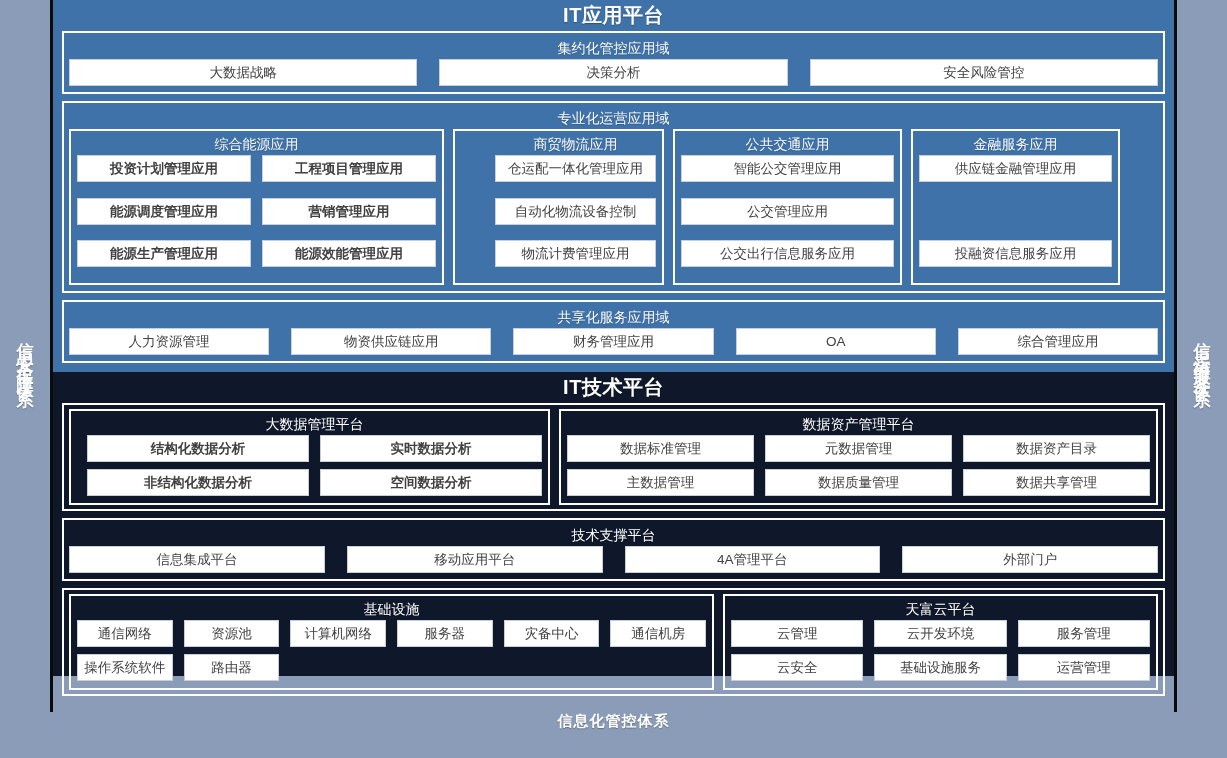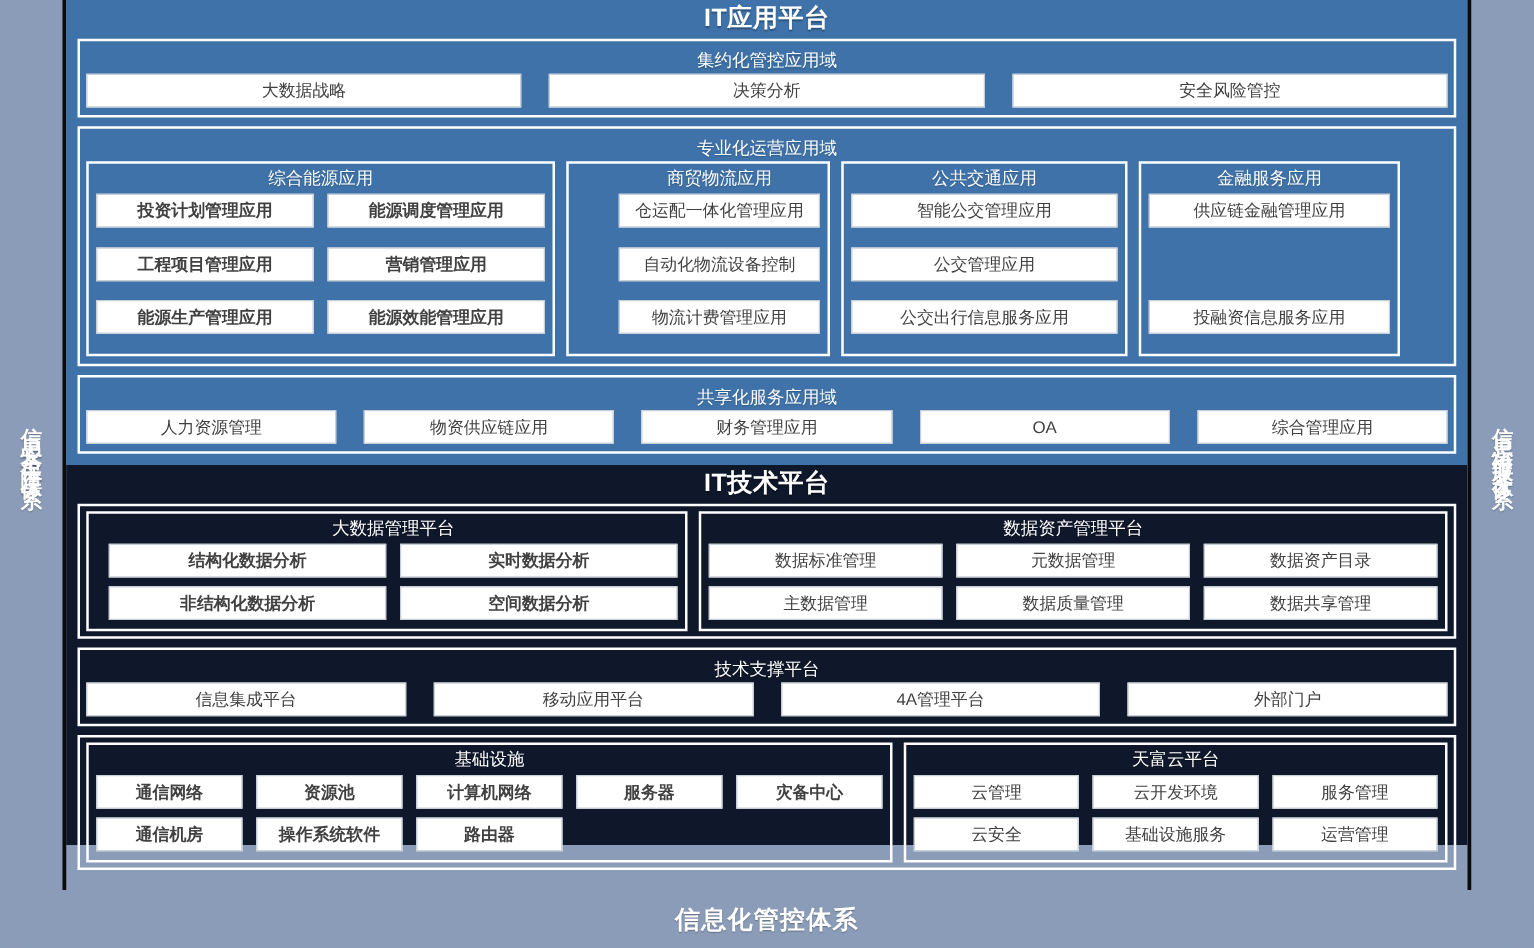--- a/index.html
+++ b/index.html
@@ -130,53 +130,52 @@
     flex-direction: column;
     min-width: 0;
   }
   .group-title {
     color: #ffffff;
     font-size: 14px;
     text-align: center;
     line-height: 21px;
     height: 21px;
     text-shadow: 0 1px 1px rgba(0,0,0,.22);
-    font-family: Liberation Mono, monospace;
   }
   .group-grid {
     display: grid;
     gap: 7px 11px;
     flex: 1 1 auto;
   }
   .cols-1 { grid-template-columns: 1fr; }
   .cols-2 { grid-template-columns: 1fr 1fr; font-weight: bold; }
   .cols-3 { grid-template-columns: 1fr 1fr 1fr; }
-  .cols-4 { grid-template-columns: 1fr 1fr 1fr 1fr 1fr; font-weight: bold; }
+  .cols-4 { grid-template-columns: 1fr 1fr 1fr 1fr 1fr 1fr; }
 
   
   .g-energy   { flex: 0 0 375px; }
   .g-trade    { flex: 0 0 211px; padding-left: 40px; }
   .g-transit  { flex: 0 0 229px; }
   .g-finance  { flex: 0 0 209px; }
 
   
   .g-bigdata  { flex: 0 0 481px; padding-left: 16px; }
   .g-asset    { flex: 1 1 auto; }
   .g-infra    { flex: 0 0 645px; }
   .g-cloud    { flex: 1 1 auto; }
 
   
   .footer {
     height: 46px;
     background: #8b9cb8;
     color: #ffffff;
-    font-size: 20px;
+    font-size: 15px;
     font-weight: bold;
     display: flex;
-    align-items: center;
+    align-items: flex-start;
     justify-content: center;
     letter-spacing: 1px;
     text-shadow: 0 1px 1px rgba(0,0,0,.28);
     border-radius: 15px;
   }
 </style>
 </head>
 <body>
 
 <div id="root">
@@ -202,22 +201,22 @@
         </div>
 
         <div class="domain" style="flex:1 1 auto;">
           <div class="domain-title">专业化运营应用域</div>
           <div class="groups" style="flex:1 1 auto;">
 
             <div class="group g-energy">
               <div class="group-title">综合能源应用</div>
               <div class="group-grid cols-2">
                 <div class="chip">投资计划管理应用</div>
+                <div class="chip">工程项目管理应用</div>
                 <div class="chip">能源调度管理应用</div>
-                <div class="chip">工程项目管理应用</div>
                 <div class="chip">营销管理应用</div>
                 <div class="chip">能源生产管理应用</div>
                 <div class="chip">能源效能管理应用</div>
               </div>
             </div>
 
             <div class="group g-trade">
               <div class="group-title">商贸物流应用</div>
               <div class="group-grid cols-1">
                 <div class="chip">仓运配一体化管理应用</div>

